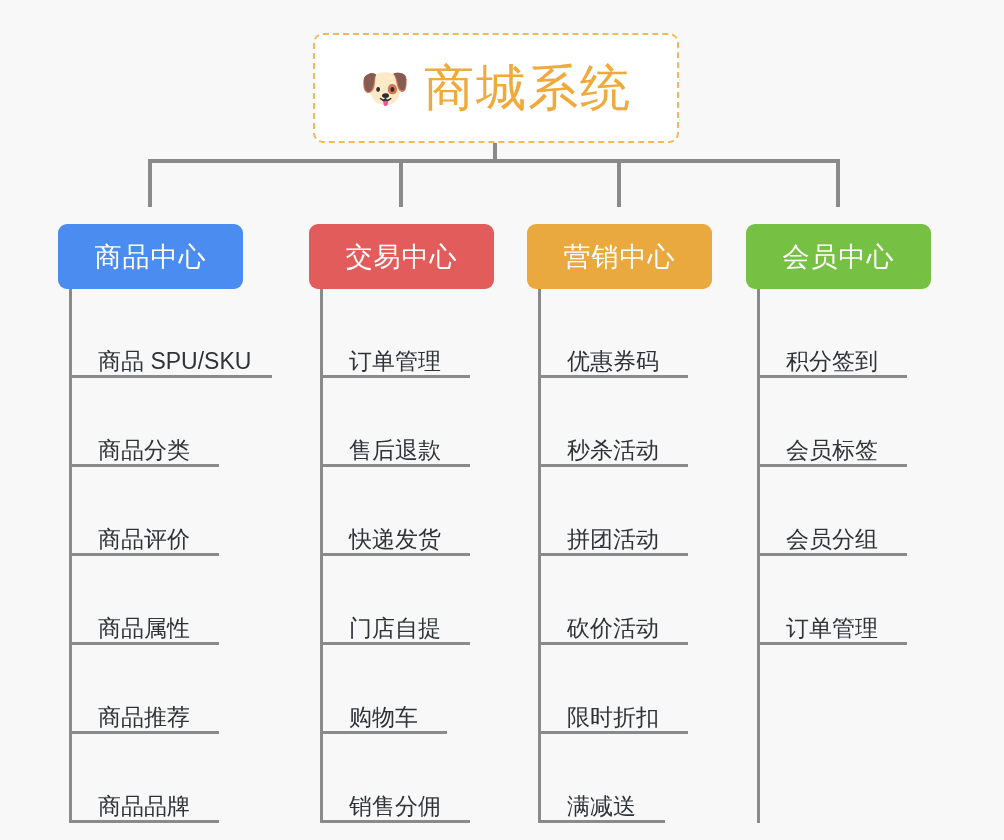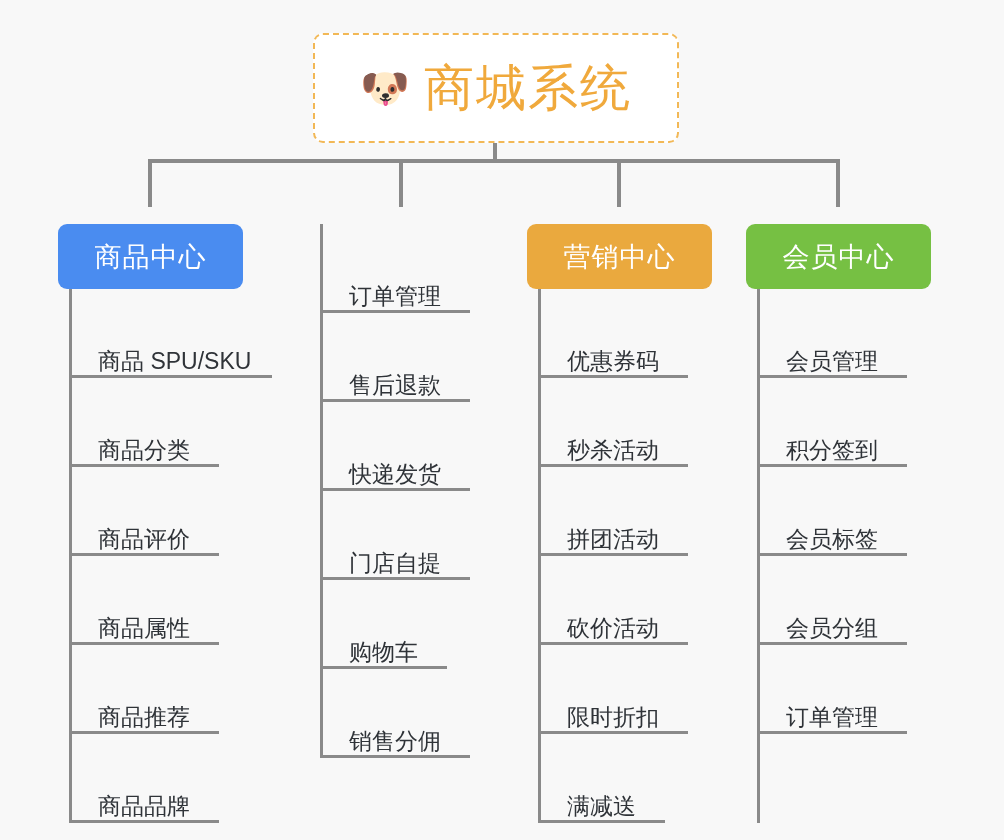--- a/index.html
+++ b/index.html
@@ -169,20 +169,23 @@
             <span class="leaf-label">商品推荐</span>
             <div class="leaf-underline" style="width: 150px; background: rgb(138, 138, 138);"></div>
           </div>
           <div class="leaf">
             <span class="leaf-label">商品品牌</span>
             <div class="leaf-underline" style="width: 150px; background: rgb(138, 138, 138);"></div>
           </div>
         </div>
       </div>
       <div class="branch" style="left: 309px; width: 185px;">
+        <div class="branch-header" style="background: rgb(226, 92, 92);">
+          <span>交易中心</span>
+        </div>
         <div class="branch-body">
           <div class="spine" style="background: rgb(138, 138, 138); height: 534px;"></div>
           <div class="leaf">
             <span class="leaf-label">订单管理</span>
             <div class="leaf-underline" style="width: 150px; background: rgb(138, 138, 138);"></div>
           </div>
           <div class="leaf">
             <span class="leaf-label">售后退款</span>
             <div class="leaf-underline" style="width: 150px; background: rgb(138, 138, 138);"></div>
           </div>
@@ -236,24 +239,20 @@
           </div>
         </div>
       </div>
       <div class="branch" style="left: 746px; width: 185px;">
         <div class="branch-header" style="background: rgb(118, 192, 67);">
           <span>会员中心</span>
         </div>
         <div class="branch-body">
           <div class="spine" style="background: rgb(138, 138, 138); height: 534px;"></div>
           <div class="leaf">
-            <span class="leaf-label">会员管理</span>
-            <div class="leaf-underline" style="width: 150px; background: rgb(138, 138, 138);"></div>
-          </div>
-          <div class="leaf">
             <span class="leaf-label">积分签到</span>
             <div class="leaf-underline" style="width: 150px; background: rgb(138, 138, 138);"></div>
           </div>
           <div class="leaf">
             <span class="leaf-label">会员标签</span>
             <div class="leaf-underline" style="width: 150px; background: rgb(138, 138, 138);"></div>
           </div>
           <div class="leaf">
             <span class="leaf-label">会员分组</span>
             <div class="leaf-underline" style="width: 150px; background: rgb(138, 138, 138);"></div>

